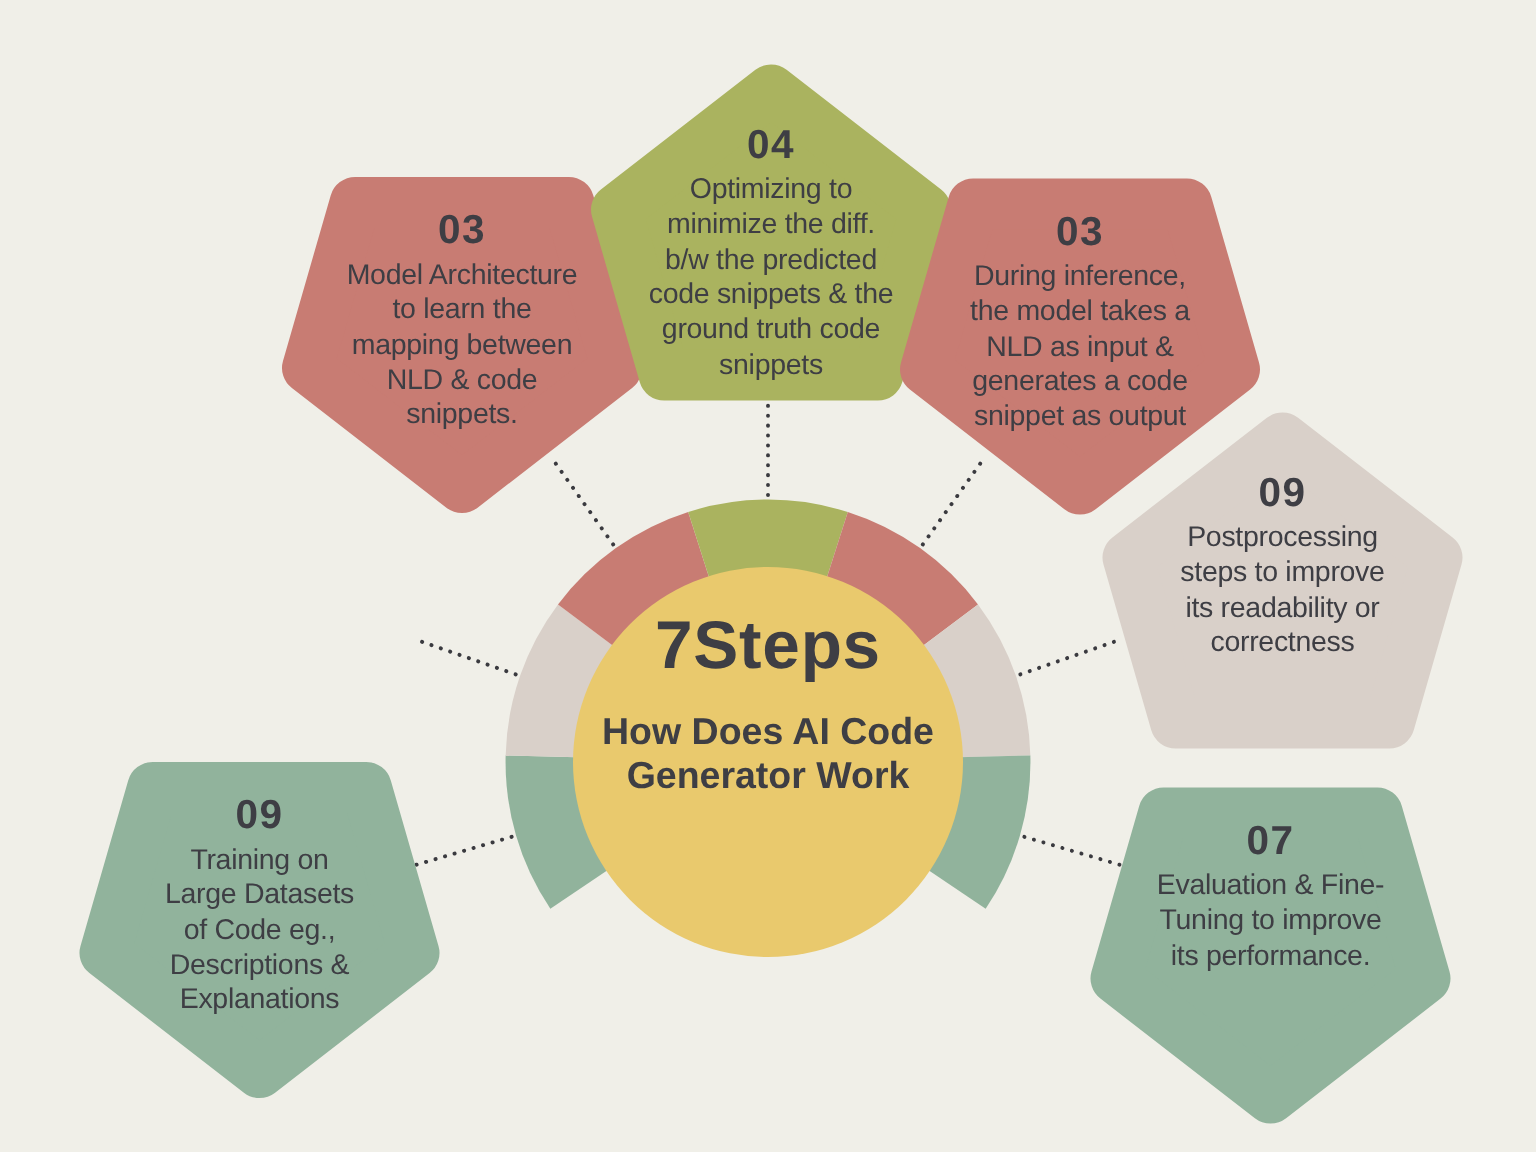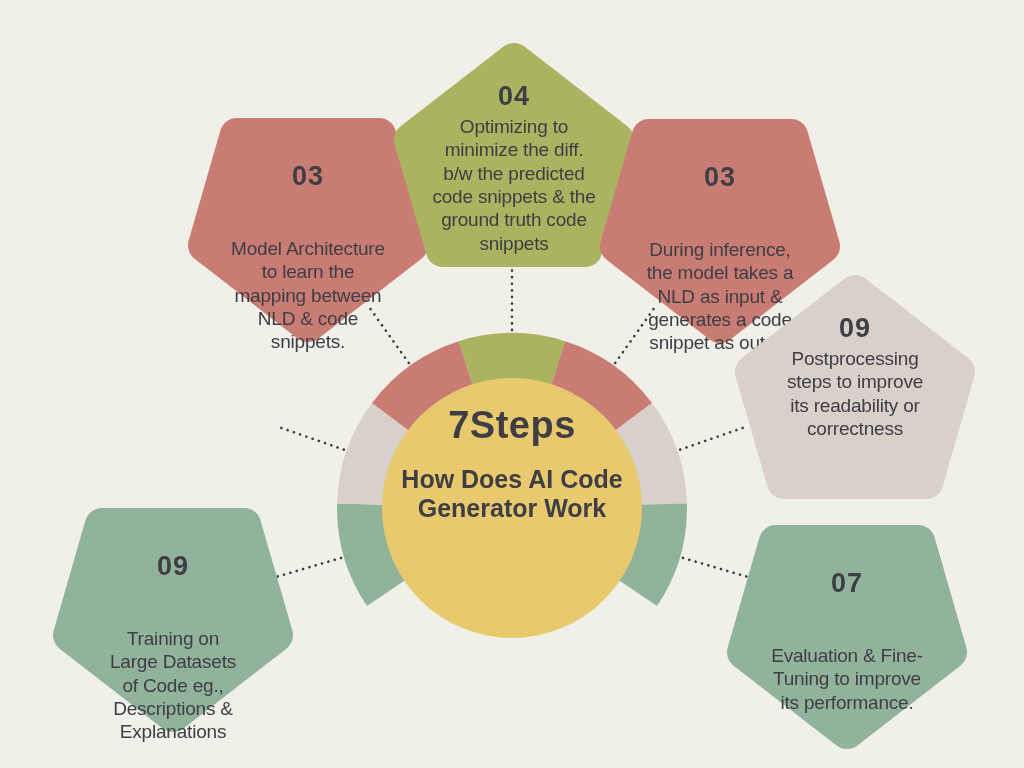--- a/index.html
+++ b/index.html
@@ -4,31 +4,31 @@
 <style>
   html,body{margin:0;padding:0;}
   body{width:1024px;height:768px;overflow:hidden;font-family:"Liberation Sans",sans-serif;}
   .canvas{position:relative;width:1024px;height:768px;}
   #base{position:absolute;left:0;top:0;width:1024px;height:768px;}
   .circle{
     position:absolute;left:382px;top:378px;width:260px;height:260px;border-radius:50%;
     display:flex;flex-direction:column;align-items:center;text-align:center;
     padding-top:26px;box-sizing:border-box;
   }
-  .c-title{font-size:38px;font-weight:700;letter-spacing:0.5px;}
+  .c-title{font-size:45px;font-weight:700;letter-spacing:0.5px;}
   .c-sub{font-size:25px;font-weight:700;line-height:1.16;margin-top:18px;white-space:pre-line;}
   .pent{position:absolute;width:240px;height:224px;}
   .pshape{position:absolute;left:0;top:0;width:240px;height:224px;overflow:visible;}
   .poly{stroke-width:34;stroke-linejoin:round;}
   .ptext{
     position:absolute;left:0;top:0;width:240px;height:224px;box-sizing:border-box;
     display:flex;flex-direction:column;align-items:center;text-align:center;
   }
   .pent.up   .ptext{padding-top:38px;}
-  .pent.down .ptext{padding-top:43px;gap:42px;}
+  .pent.down .ptext{padding-top:20px;}
   .num{font-size:27px;font-weight:700;letter-spacing:1px;margin-bottom:3px;}
   .desc{font-size:19px;line-height:1.23;white-space:pre-line;letter-spacing:-0.2px;}
   
   .p1{left:53px;  top:508px;}
   .p2{left:48px;  top:276px;}
   .p3{left:188px; top:118px;}
   .p4{left:394px; top:43px;}
   .p5{left:600px; top:119px;}
   .p6{left:735px; top:275px;}
   .p7{left:727px; top:525px;}

